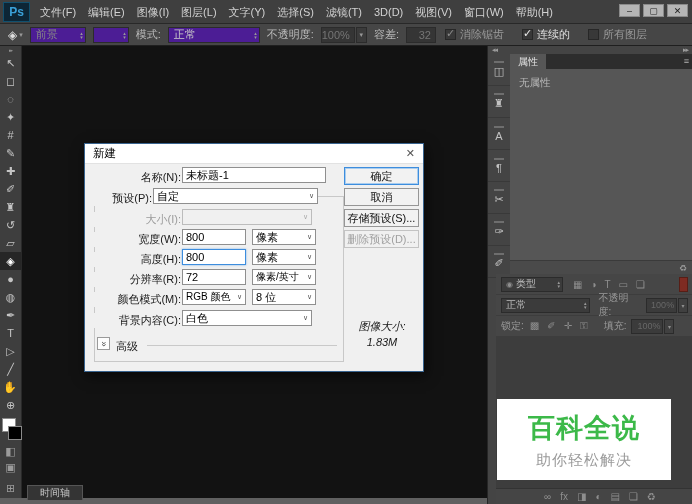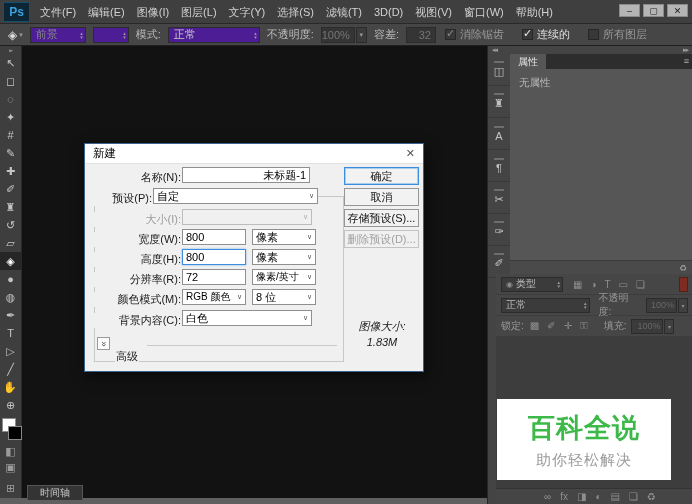--- a/index.html
+++ b/index.html
@@ -334,21 +334,21 @@
 
   <div class="dialog">
     <div class="dtitle">
       <span>新建</span>
       <span class="dclose">✕</span>
     </div>
     <div class="dbody">
       <div class="dframe"></div>
 
       <span class="dlg-lbl" style="left:2px;top:6px;width:93px;">名称(N):</span>
-      <input class="tin" style="left: 97px; top: 3px; width: 128px; text-align: right;" value="未标题-1">
+      <input class="tin" style="left: 97px; top: 3px; width: 144px;" value="未标题-1">
 
       <span class="dlg-lbl" style="left:2px;top:27px;width:64px;">预设(P):</span>
       <span class="lsel" style="left:68px;top:24px;width:165px;">
         <span>自定</span>
           <i class="chev">∨</i>
       </span>
 
       <span class="dlg-lbl dim" style="left:2px;top:48px;width:93px;">大小(I):</span>
       <span class="lsel disabled" style="left:97px;top:45px;width:130px;">
           <i class="chev">∨</i>
@@ -387,21 +387,21 @@
 
       <span class="dlg-lbl" style="left:2px;top:149px;width:93px;">背景内容(C):</span>
       <span class="lsel" style="left:97px;top:146px;width:130px;">
         <span>白色</span>
           <i class="chev">∨</i>
       </span>
 
       <span class="adv-btn">
           <b>»</b>
         </span>
-      <span class="dlg-lbl" style="left:30px;top:185px;text-align:left;">高级</span>
+      <span class="dlg-lbl" style="left:30px;top:175px;text-align:left;">高级</span>
       <span class="adv-line"></span>
 
       <span class="dbtnr primary" style="top:3px;">确定</span>
       <span class="dbtnr" style="top:24px;">取消</span>
       <span class="dbtnr" style="top:45px;">存储预设(S)...</span>
       <span class="dbtnr disabled" style="top:66px;">删除预设(D)...</span>
 
       <span class="imglbl" style="top:155px;">图像大小:</span>
       <span class="imglbl" style="top:172px;">1.83M</span>
     </div>

